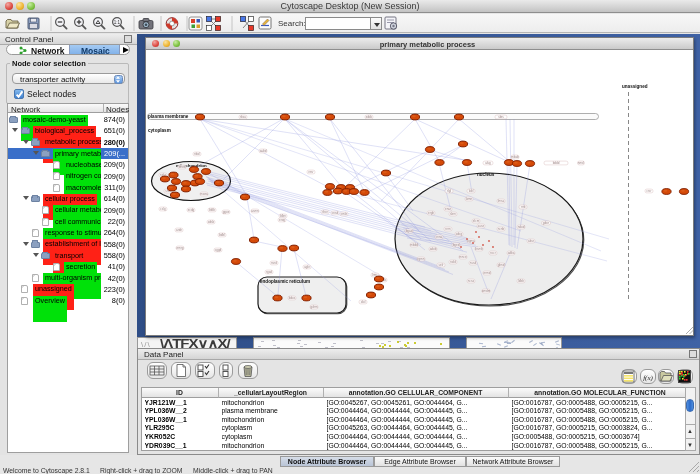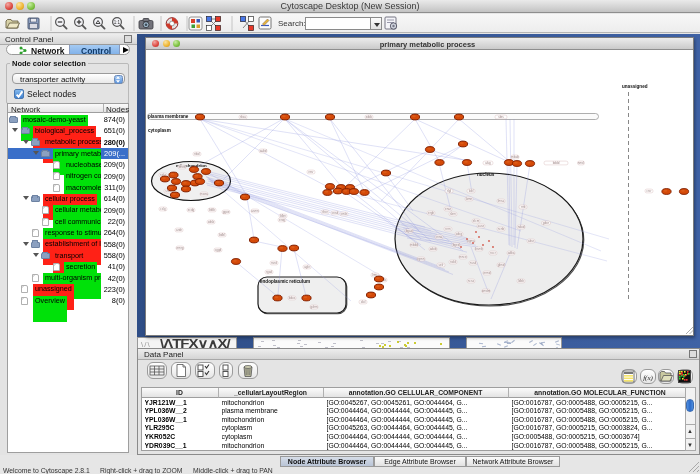--- a/index.html
+++ b/index.html
@@ -751,21 +751,21 @@
   </div>
 
   <div id="cp" class="abs">
     <div id="cp-title" class="abs">
         <span class="abs" style="left:5px;top:1px;">Control Panel</span>
       <span class="abs" style="left:124px;top:1px;width:8px;height:8px;border:1px solid #777;background:#ddd;"></span>
     </div>
     <div id="cp-tabs" class="abs">
       <span class="abs" style="left:62px;top:-1px;width:51px;height:13px;background:linear-gradient(#a8cdf4,#77aae6);border-left:1px solid #8899bb;border-right:1px solid #8899bb;"></span>
       <span class="abs" style="left:24px;top:1px;color:#111;">Network</span>
-      <span class="abs" style="left:74px;top:1px;color:#103a68;">Control</span>
+      <span class="abs" style="left:74px;top:1px;color:#103a68;">Mosaic</span>
       <span class="abs" style="left:116px;top:2px;width:0;height:0;border-top:3.5px solid transparent;border-bottom:3.5px solid transparent;border-left:6px solid #000;"></span>
       <svg class="abs" style="left:11px;top:1px" width="10" height="9" viewBox="0 0 10 9">
         <circle cx="3" cy="2" r="1.5" fill="#2ca02c"></circle>
           <circle cx="7" cy="4.5" r="1.5" fill="#2ca02c"></circle>
         <circle cx="3" cy="7" r="1.5" fill="#2ca02c"></circle>
           <path d="M3 2 L7 4.5 L3 7" stroke="#2ca02c" stroke-width="0.8" fill="none"></path>
       </svg>
     </div>
     <div id="groupbox" class="abs"></div>
     <div id="gb-label" class="abs">Node color selection</div>

